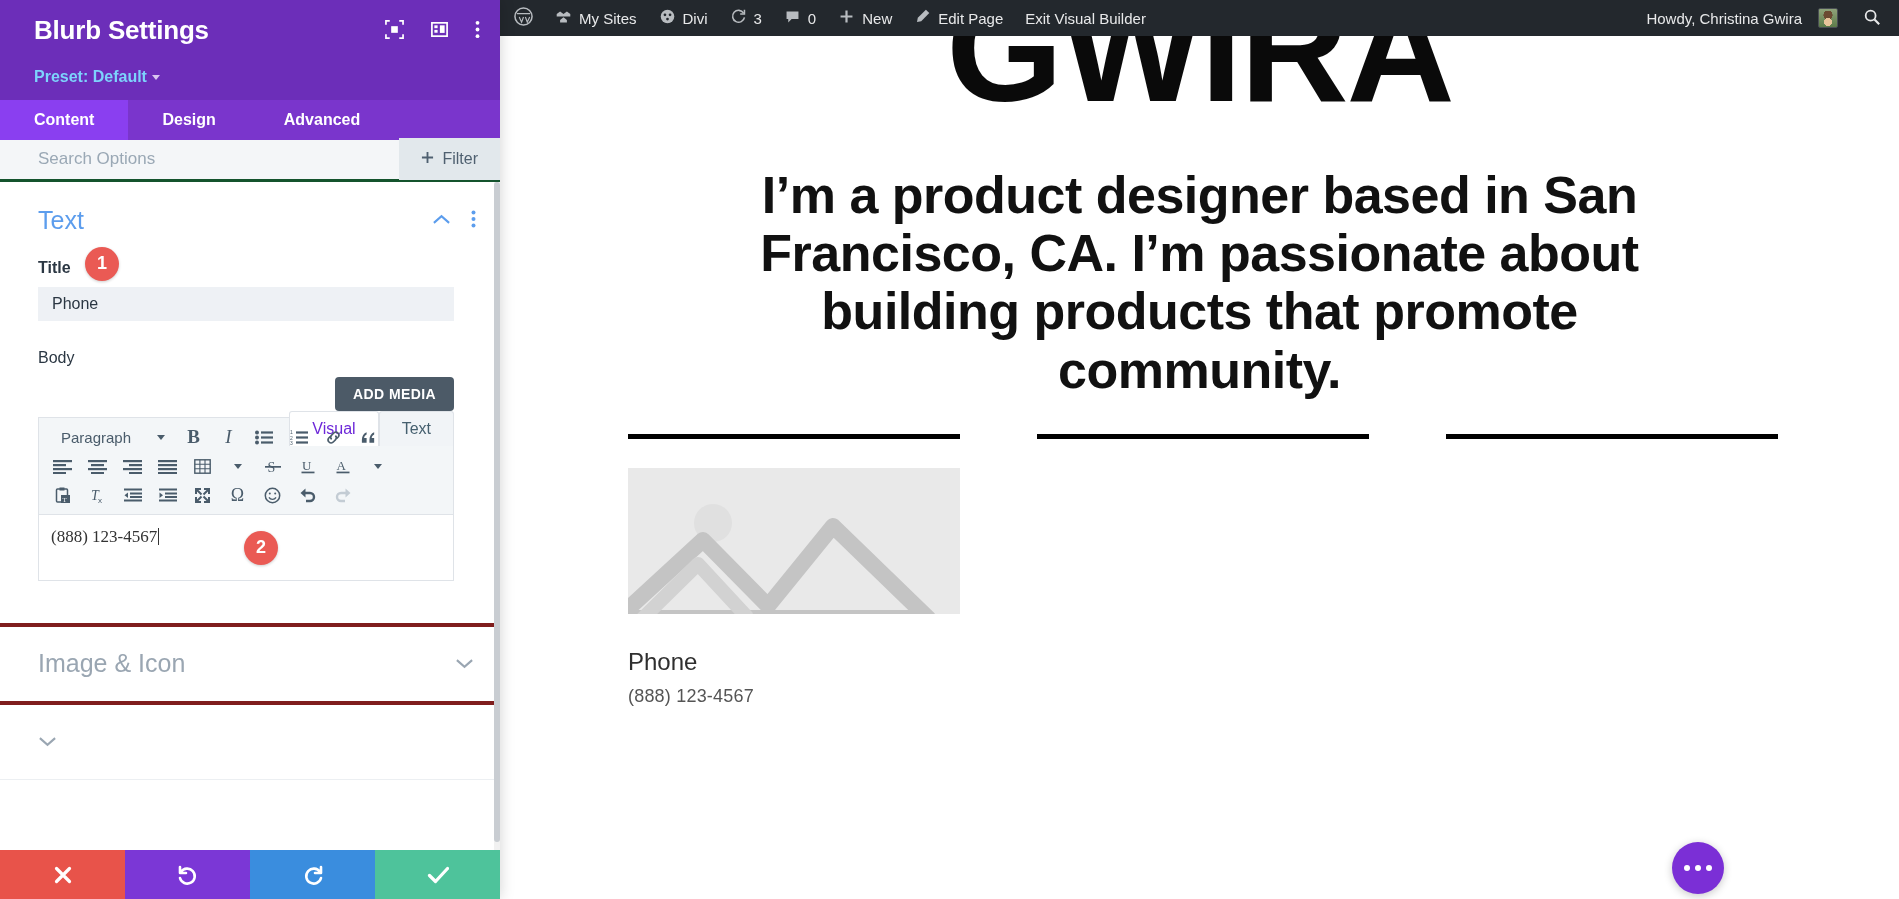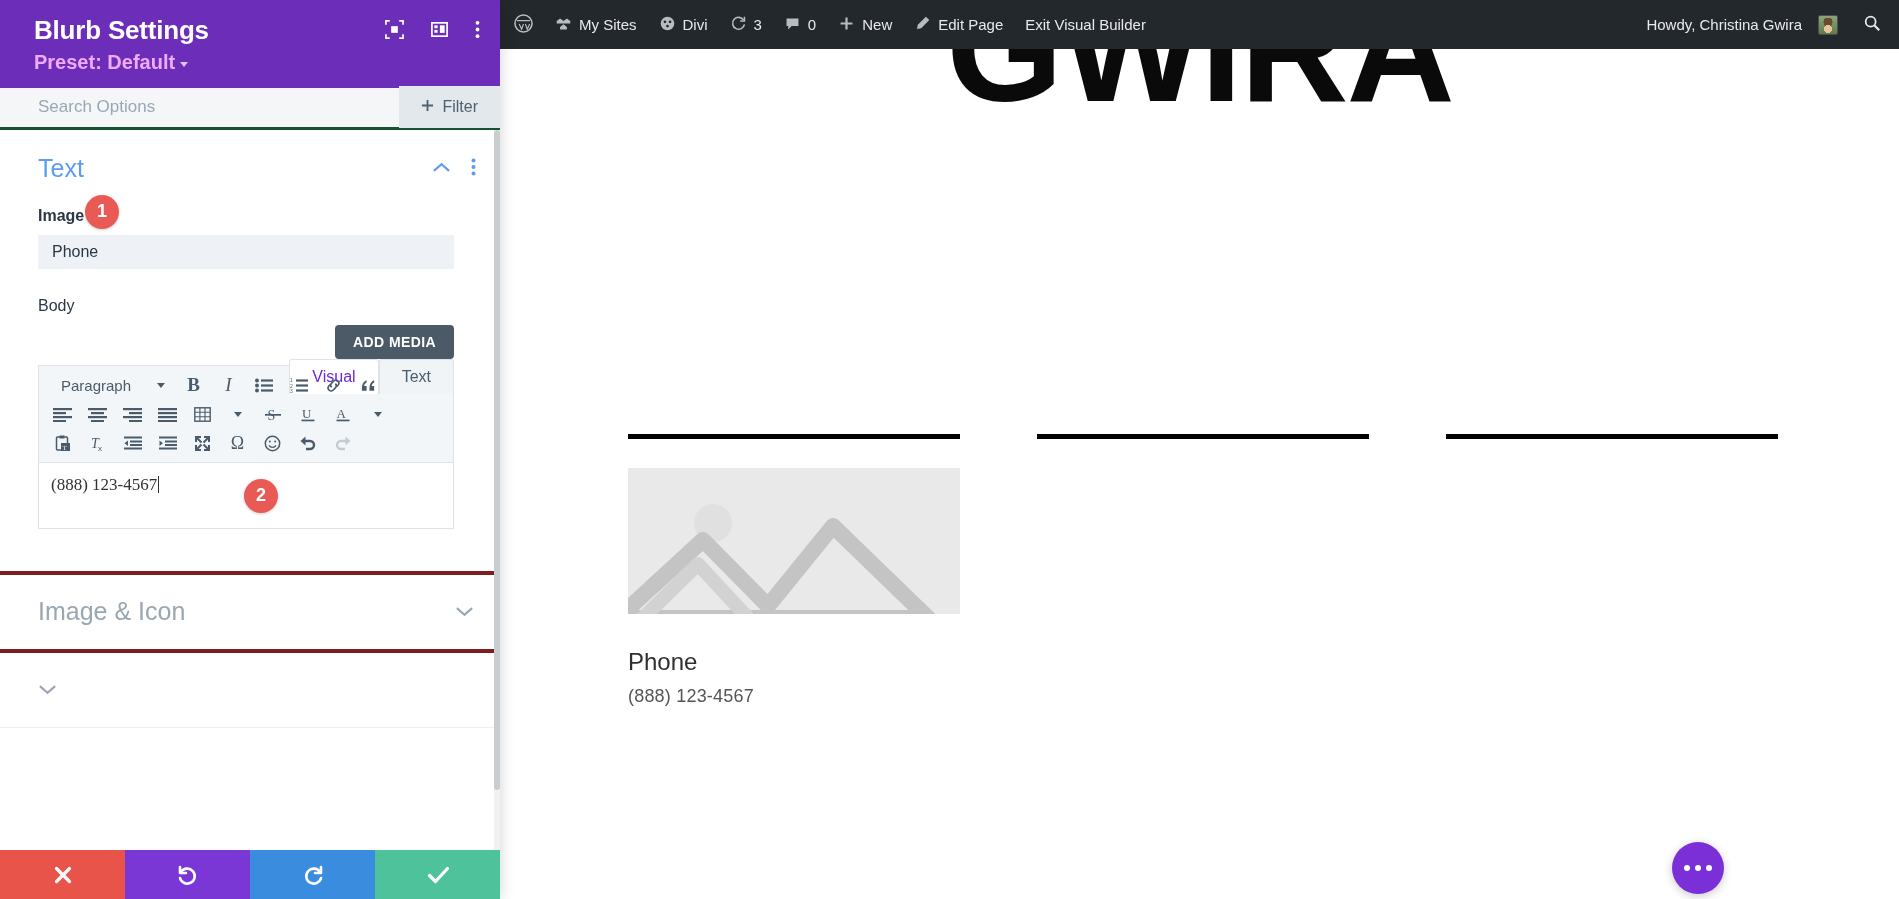--- a/index.html
+++ b/index.html
@@ -23,22 +23,22 @@
   .panel-header {
     background: #6c2eb9;
     padding: 16px 22px 14px 34px;
     position: relative;
   }
   .panel-title {
     color: #ffffff; font-size: 26px; font-weight: bold;
     letter-spacing: -0.2px; line-height: 1.15;
   }
   .panel-preset {
-    color: #f0abfc; font-size: 20px; font-weight: bold;
-    margin-top: 5px;
+    color: #7dd3fc; font-size: 16px; font-weight: bold;
+    margin-top: 22px;
   }
   .preset-caret {
     display: inline-block; margin-left: 5px;
     border-left: 4px solid transparent; border-right: 4px solid transparent;
     border-top: 5px solid #d9c6f0; vertical-align: 2px;
   }
   .header-icons {
     position: absolute; right: 20px; top: 20px;
     display: flex; align-items: center; gap: 26px;
   }
@@ -188,21 +188,21 @@
     cursor: pointer;
   }
   .foot-cancel { background: #e8534a; }
   .foot-undo   { background: #7b37d6; }
   .foot-redo   { background: #3a8dde; }
   .foot-save   { background: #4ec39b; }
 
   
   #admin-bar {
     position: absolute; left: 500px; top: 0;
-    width: 1399px; height: 49px;
+    width: 1399px; height: 36px;
     background: #23282d; color: #e8e9ea;
     display: flex; align-items: center;
     font-size: 15px; z-index: 20;
   }
   .ab-item {
     display: flex; align-items: center; gap: 7px;
     padding: 0 11px; height: 36px; cursor: pointer;
     color: #e8e9ea; white-space: nowrap;
   }
   .ab-item:first-child { padding-left: 14px; }
@@ -347,20 +347,21 @@
         <svg width="18" height="18" viewBox="0 0 20 20">
             <circle cx="8.5" cy="8.5" r="5.5" fill="none" stroke="#e8e9ea" stroke-width="2"></circle>
             <path d="M12.8 12.8L18 18" stroke="#e8e9ea" stroke-width="2.4"></path>
           </svg>
       </div>
     </div>
   </div>
 
   <div id="canvas">
     <div class="big-wordmark">GWIRA</div>
+    <div class="intro-copy">I’m a product designer based in San Francisco, CA. I’m passionate about building products that promote community.</div>
 
     <div class="divider-row">
       <div class="divider"></div>
       <div class="divider"></div>
       <div class="divider"></div>
     </div>
 
     <div class="blurbs-row">
       <div class="blurb">
         <div class="blurb-img">
@@ -412,20 +413,25 @@
         <span class="hdr-icon">
           <svg width="5" height="19" viewBox="0 0 5 20">
               <circle cx="2.5" cy="3" r="2" fill="#fff"></circle>
               <circle cx="2.5" cy="10" r="2" fill="#fff"></circle>
               <circle cx="2.5" cy="17" r="2" fill="#fff"></circle>
             </svg>
         </span>
       </div>
     </div>
 
+    <div class="tabs">
+      <div class="tab active">Content</div>
+      <div class="tab">Design</div>
+      <div class="tab">Advanced</div>
+    </div>
 
     <div class="search-row">
       <input class="search-input" placeholder="Search Options" style="">
       <div class="filter-btn">
         <span>
           <svg width="13" height="13" viewBox="0 0 14 14">
               <path d="M7 1v12M1 7h12" stroke="#4f6070" stroke-width="2"></path>
             </svg>
         </span>
         <span>Filter</span>
@@ -446,21 +452,21 @@
             <svg width="5" height="18" viewBox="0 0 5 18">
                 <circle cx="2.5" cy="2.5" r="2" fill="#5c9ded"></circle>
                 <circle cx="2.5" cy="9" r="2" fill="#5c9ded"></circle>
                 <circle cx="2.5" cy="15.5" r="2" fill="#5c9ded"></circle>
               </svg>
           </span>
         </span>
       </div>
 
       <div class="field-label">
-        <span>Image</span>
+        <span>Title</span>
         <span class="callout" id="callout-1">1</span>
       </div>
       <input class="text-input" value="Phone" style="">
 
       <div class="body-label">Body</div>
 
       <div class="editor-wrap">
         <div class="editor-top">
           <div class="add-media">ADD MEDIA</div>
           <div class="editor-tabs">

